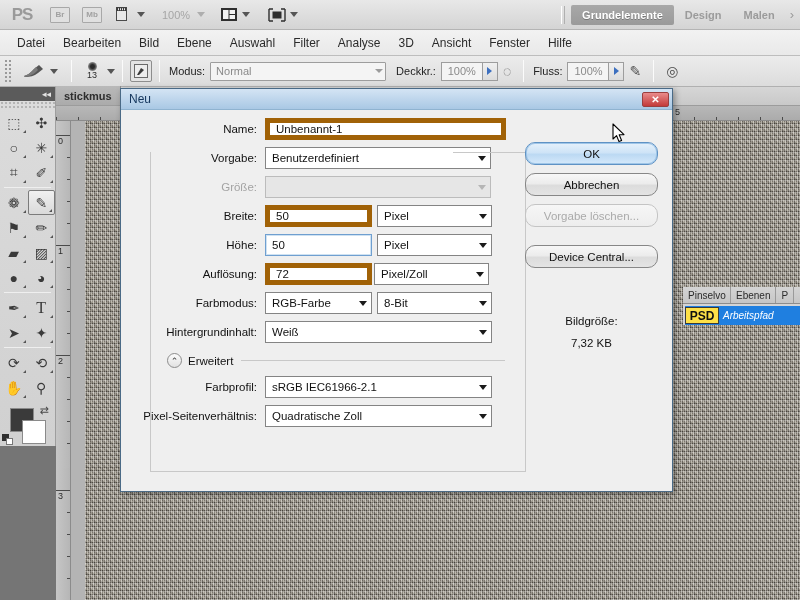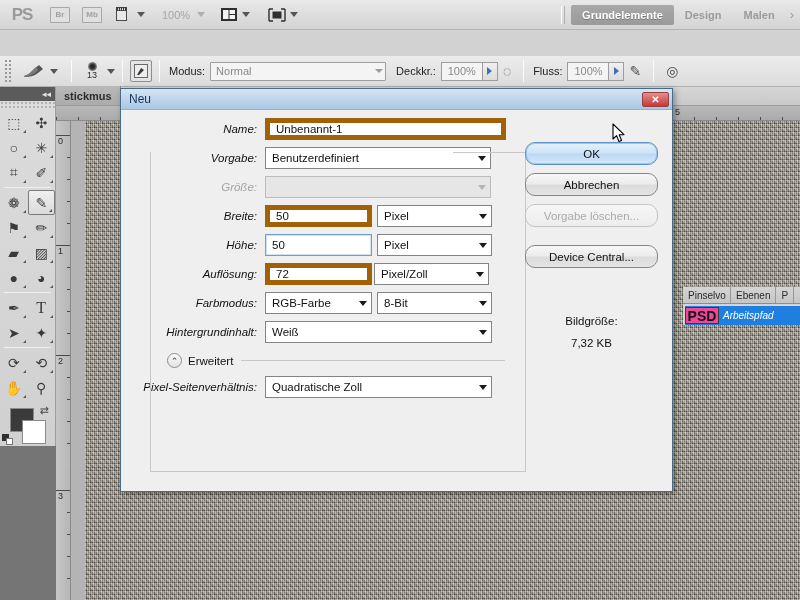--- a/index.html
+++ b/index.html
@@ -217,23 +217,23 @@
     position:absolute; left:683px; top:287px; width:117px; height:38px; z-index: 5;
   }
   .rp-tabs { display:flex; height:17px; background:linear-gradient(to bottom,#d4d4d4,#c6c6c6); border-bottom:1px solid #8d8d8d;}
   .rp-tab {
     font-size:10px; color:#2b2b2b; padding:0 5px; display:flex;align-items:center;
     border-right:1px solid #9a9a9a; white-space:nowrap; overflow:hidden; max-width:48px;
   }
   .rp-body { height:21px; background:#d4d4d4; padding:2px 0 0 2px; }
   .rp-row { height:19px; background:#1f7fe0; display:flex; align-items:center; }
   .rp-thumb {
-    width:34px;height:17px;background:#ec4899;border:1px solid #3a3a3a;margin-right:4px;
+    width:34px;height:17px;background:#fde047;border:1px solid #3a3a3a;margin-right:4px;
     display:flex;align-items:center;justify-content:center;
-    font-size:14px;font-weight:bold;color:#111; font-family:"Liberation Sans",sans-serif;
+    font-size:12px;font-weight:bold;color:#111; font-family:"Liberation Sans",sans-serif;
   }
   .rp-name { color:#fff; font-style:italic; font-size:10px; white-space:nowrap; }
 
   
   .dialog {
     position:absolute; left:120px; top:88px; width:553px; height:404px;
     background:#efefef; border:1px solid #4a6a86; z-index: 20;
     box-shadow: 2px 2px 6px rgba(0,0,0,.35);
   }
   .dlg-title {
@@ -242,21 +242,21 @@
     padding:0 3px 0 8px; font-size:12px; color:#13355c;
   }
   .dlg-close {
     margin-left:auto; width:27px;height:15px; border:1px solid #9a3f3f; border-radius:2px;
     background: linear-gradient(to bottom,#e98b8b,#c33a3a);
     color:#fff; font-size:10px; font-weight:bold; display:flex;align-items:center;justify-content:center;
   }
   .dlg-body { position:relative; height:382px; padding: 8px 10px; }
 
   .row { display:flex; align-items:center; margin-bottom:7px; }
-  .lab { width:134px; text-align:right; padding-right:8px; font-size:11.5px; color:#111;font-style:italic; }
+  .lab { width:134px; text-align:right; padding-right:8px; font-size:11.5px; color:#111; }
   .lab.dim { color:#a3a3a3; }
   .tin {
     height:22px; background:#fff; border:5px solid #a16207;
     display:flex;align-items:center; padding:0 6px; font-size:11.5px; color:#111;
   }
   .tin.focus { border:1px solid #6f9fd0; box-shadow: inset 0 0 0 1px #cfe2f2; }
   .combo {
     height:22px; background:#fff; border:1px solid #848484;
     display:flex;align-items:center; padding:0 4px 0 6px; font-size:11.5px; color:#111;
   }
@@ -361,20 +361,33 @@
 
     <div class="ws-area">
       <div class="ws-grip"></div>
       <div class="ws-tab active">Grundelemente</div>
       <div class="ws-tab">Design</div>
       <div class="ws-tab">Malen</div>
       <div class="ws-arrow">›</div>
     </div>
   </div>
 
+  <div class="menubar">
+    <div class="menuitem">Datei</div>
+    <div class="menuitem">Bearbeiten</div>
+    <div class="menuitem">Bild</div>
+    <div class="menuitem">Ebene</div>
+    <div class="menuitem">Auswahl</div>
+    <div class="menuitem">Filter</div>
+    <div class="menuitem">Analyse</div>
+    <div class="menuitem">3D</div>
+    <div class="menuitem">Ansicht</div>
+    <div class="menuitem">Fenster</div>
+    <div class="menuitem">Hilfe</div>
+  </div>
 
   <div class="optionsbar">
     <div class="grip-dots"></div>
     <div style="display:flex;align-items:center;padding:0 6px">
       <svg width="24" height="16" viewBox="0 0 24 16">
         <path d="M2,13 C6,12 8,10 12,6 L17,2 L21,6 L16,10 C12,13 8,14 3,14 Z" fill="#555"></path>
         <path d="M2,13 C6,12 8,10 12,6 L14,4 L16,7 L14,9 C11,12 7,13 3,14 Z" fill="#7a7a7a"></path>
       </svg>
       <span class="caret-dn"></span>
     </div>
@@ -705,20 +718,27 @@
           <i class="arrow"></i>
         </span>
       </div>
 
       <div class="adv-row" style="width:340px">
         <span class="adv-chev">⌃</span>
         <span class="adv-label">Erweitert</span>
         <span class="adv-line"></span>
       </div>
 
+      <div class="row">
+        <span class="lab">Farbprofil:</span>
+        <span class="combo" style="width:227px">
+          <span>sRGB IEC61966-2.1</span>
+          <i class="arrow"></i>
+        </span>
+      </div>
 
       <div class="row">
         <span class="lab">Pixel-Seitenverhältnis:</span>
         <span class="combo" style="width:227px">
           <span>Quadratische Zoll</span>
           <i class="arrow"></i>
         </span>
       </div>
 
       <div class="btncol">

